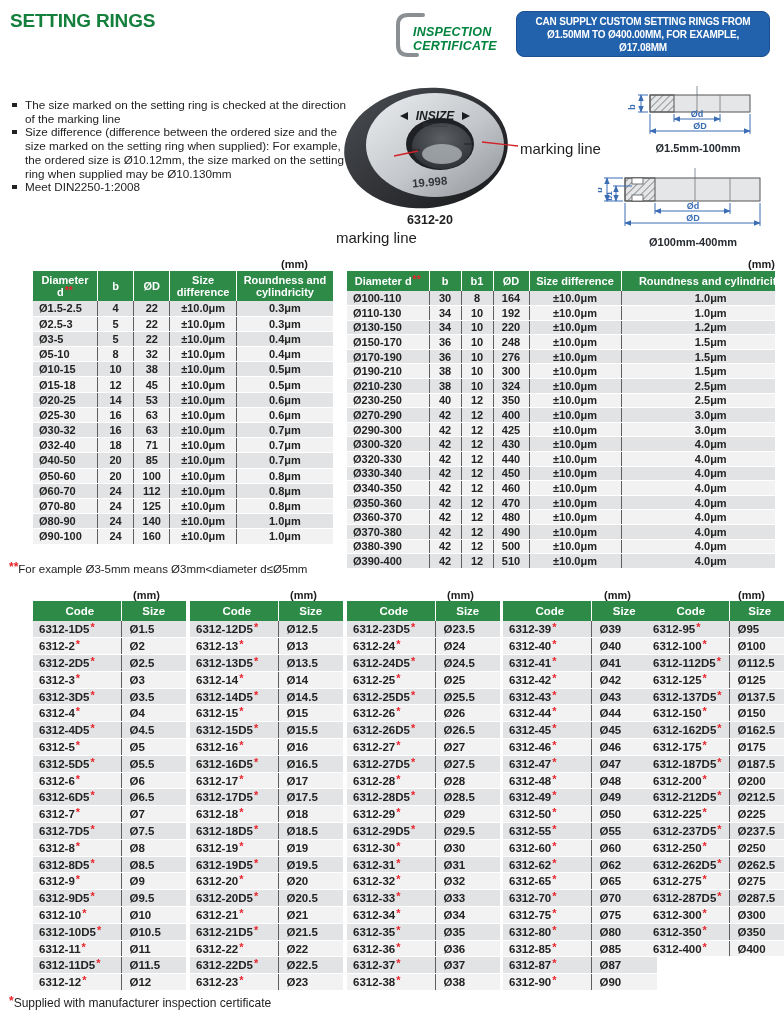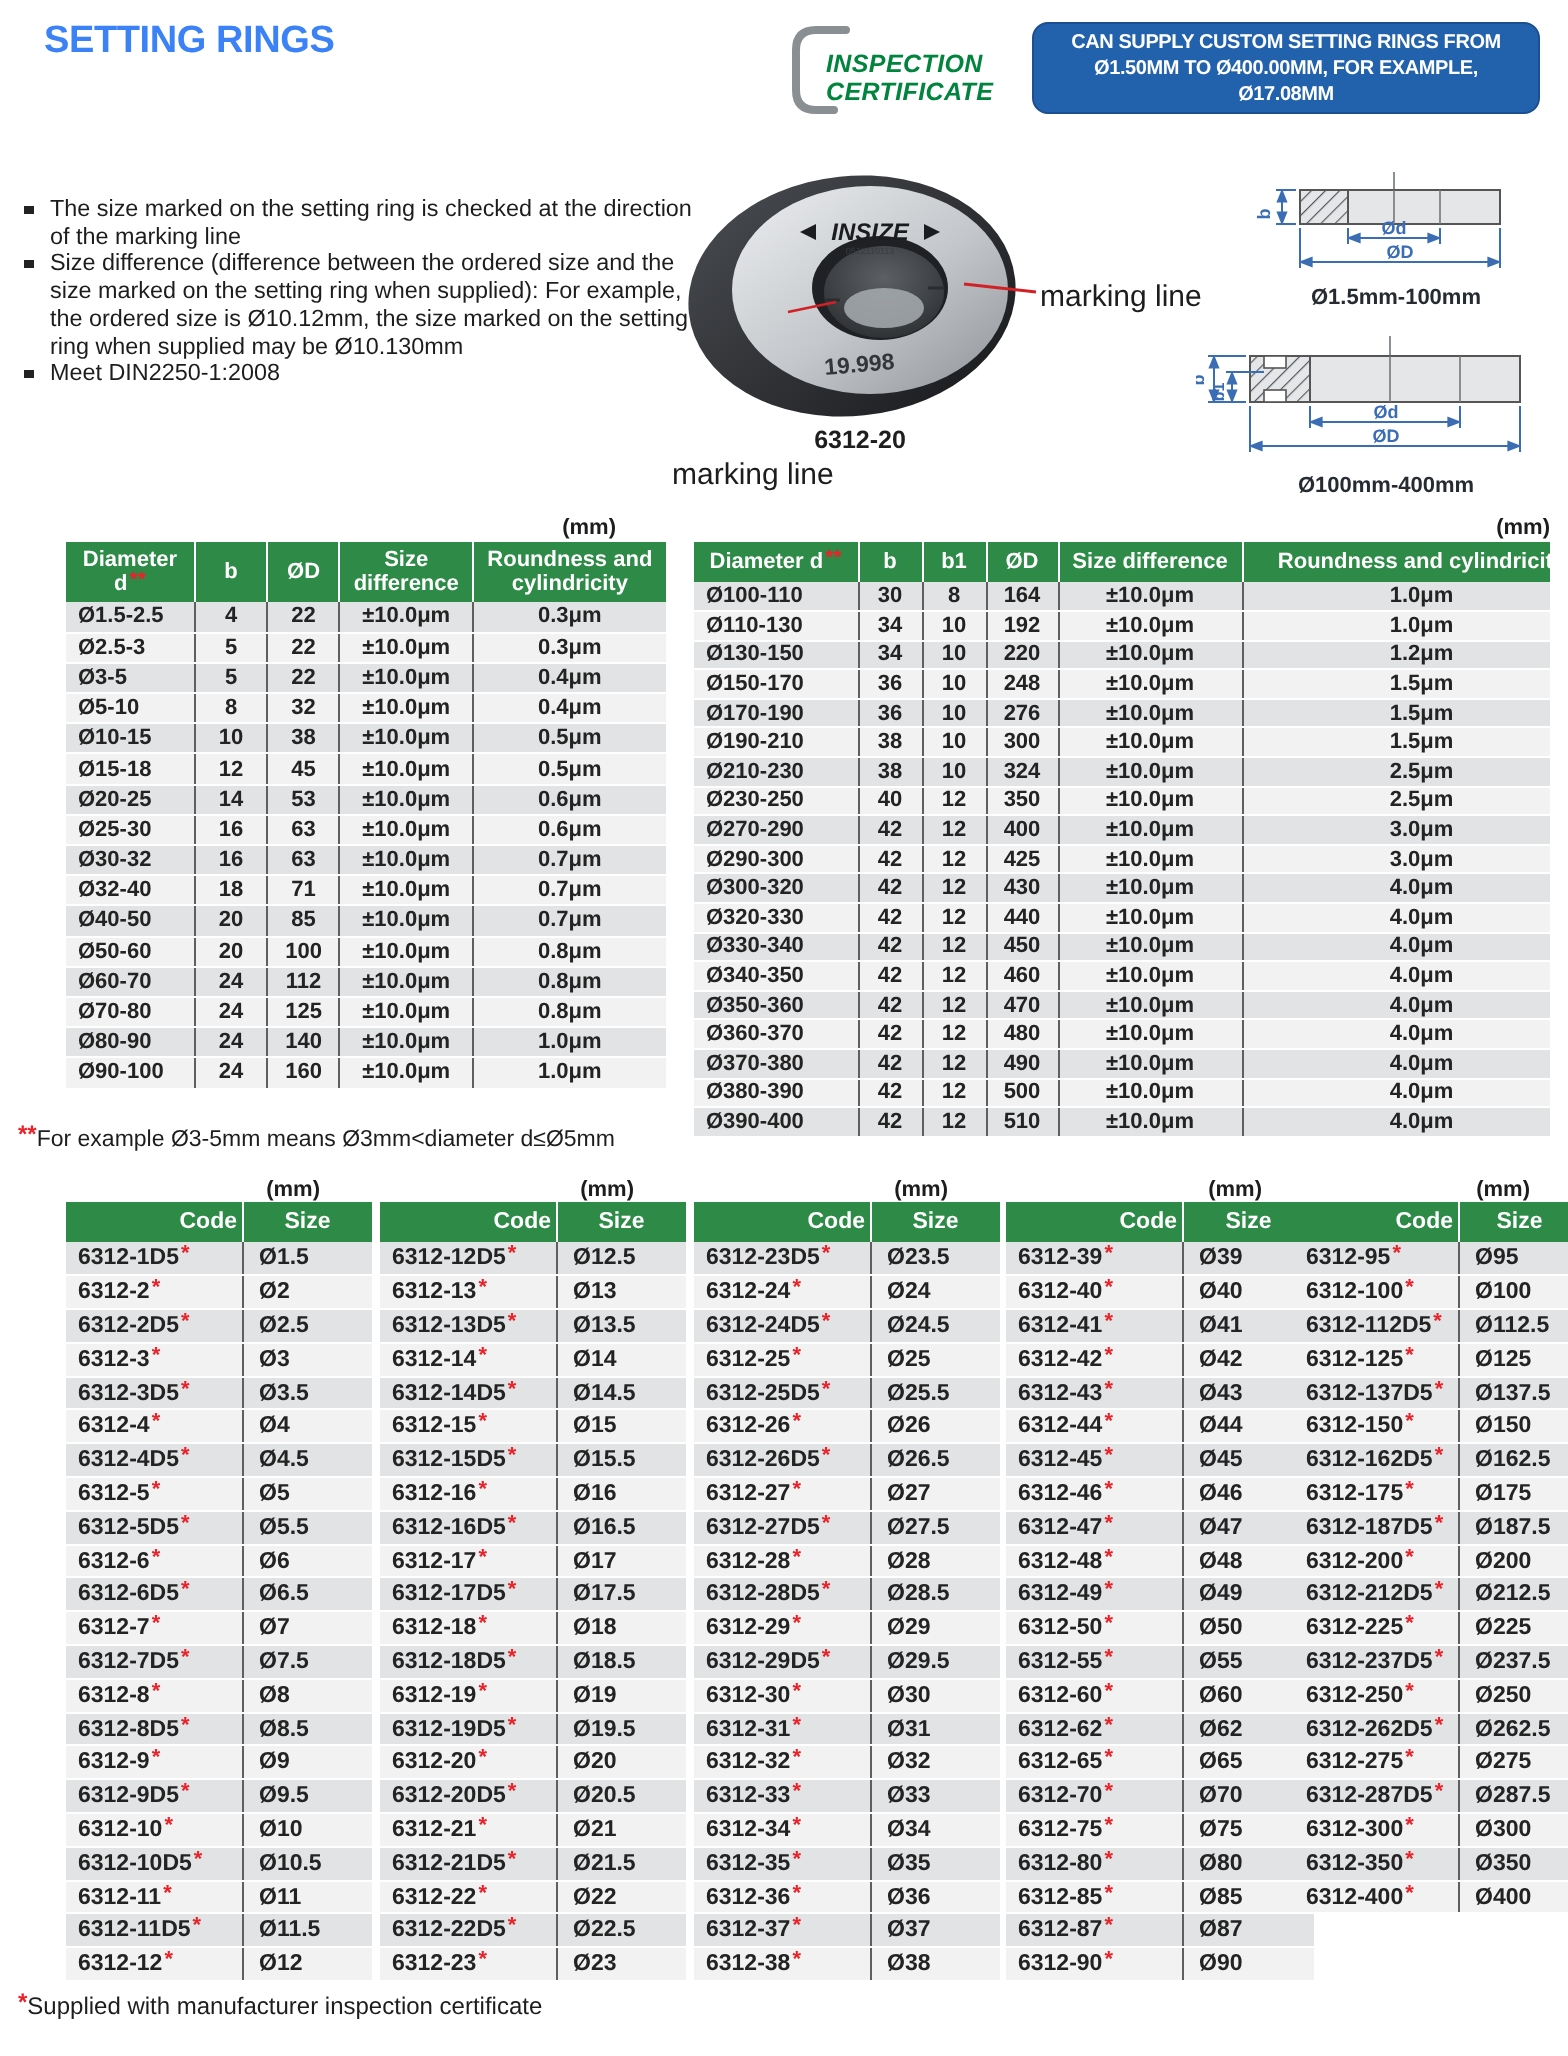--- a/index.html
+++ b/index.html
@@ -1,19 +1,19 @@
 <!DOCTYPE html>
 <html><head>
 <meta charset="utf-8">
 <style>
   * { margin:0; padding:0; box-sizing:border-box; }
   body { font-family:"Liberation Sans", sans-serif; background:#fff; }
   .page { position:relative; width:784px; height:1028px; background:#ffffff; overflow:hidden; color:#222; }
 
-  .page-title { position:absolute; left:22px; top:10px; font-size:19px; font-weight:bold; color:#3b82f6; letter-spacing:-0.2px; }
+  .page-title { position:absolute; left:10px; top:10px; font-size:19px; font-weight:bold; color:#15803d; letter-spacing:-0.2px; }
 
   
   .cert { position:absolute; left:393px; top:12px; width:122px; height:48px; }
   .cert svg { position:absolute; left:0; top:0; }
   .cert .cert-text { position:absolute; left:20px; top:13px; font-style:italic; font-weight:bold; color:#00843e; font-size:12.5px; line-height:14px; letter-spacing:0.2px; }
 
   
   .banner { position:absolute; left:516px; top:11px; width:254px; height:46px; background:#2262ad; border:1px solid #1c4f8f; border-radius:8px; color:#fff; display:flex; align-items:center; justify-content:center; text-align:center; font-weight:bold; font-size:10px; line-height:13px; padding:20px 8px; letter-spacing:-0.2px; }
 
   
@@ -45,21 +45,21 @@
   .tbl tbody tr:nth-child(even) td { background:#f2f2f3; }
   .tbl td:first-child { text-align:left; padding-left:6px; }
 
   .spec-small th { font-size:11px; height:30px; line-height:12px; }
   .spec-small td { font-size:11px; height:15.2px; }
   .spec-large th { font-size:11px; height:20px; }
   .spec-large td { font-size:11px; height:14.6px; }
   .clip { overflow:hidden; }
 
   .code-table th { font-size:11.5px; height:20px; }
-  .code-table th:first-child { text-align:right; padding-left:8px; }
+  .code-table th:first-child { text-align:center; padding-left:8px; }
   .code-table td { font-size:11.5px; height:16.8px; padding-left:8px; text-align:left; }
 
   .star { color:#e8232a; font-weight:bold; position:relative; top:-2px; margin-left:1px; font-size:0.95em; }
 
   .footnote { position:absolute; font-size:11.5px; color:#1d1d1d; }
   .footnote .star { font-size:12px; }
 </style>
 </head>
 <body>
 

